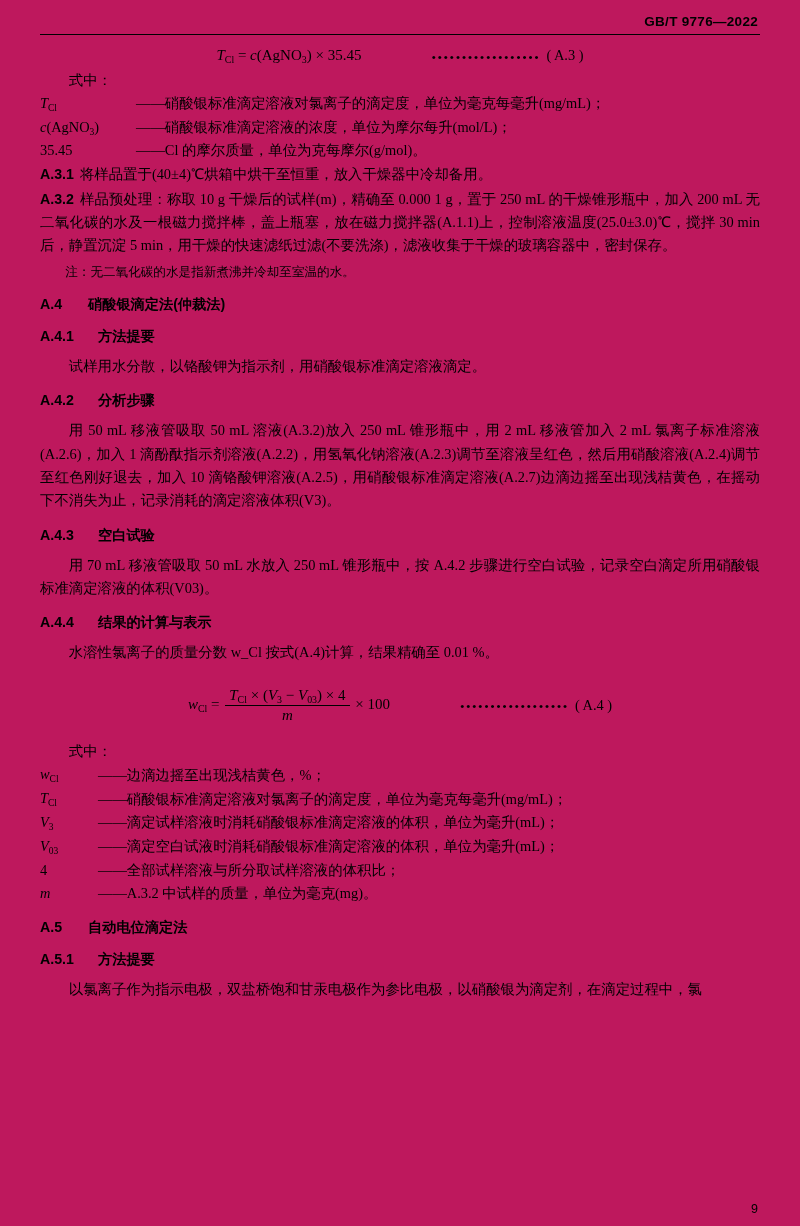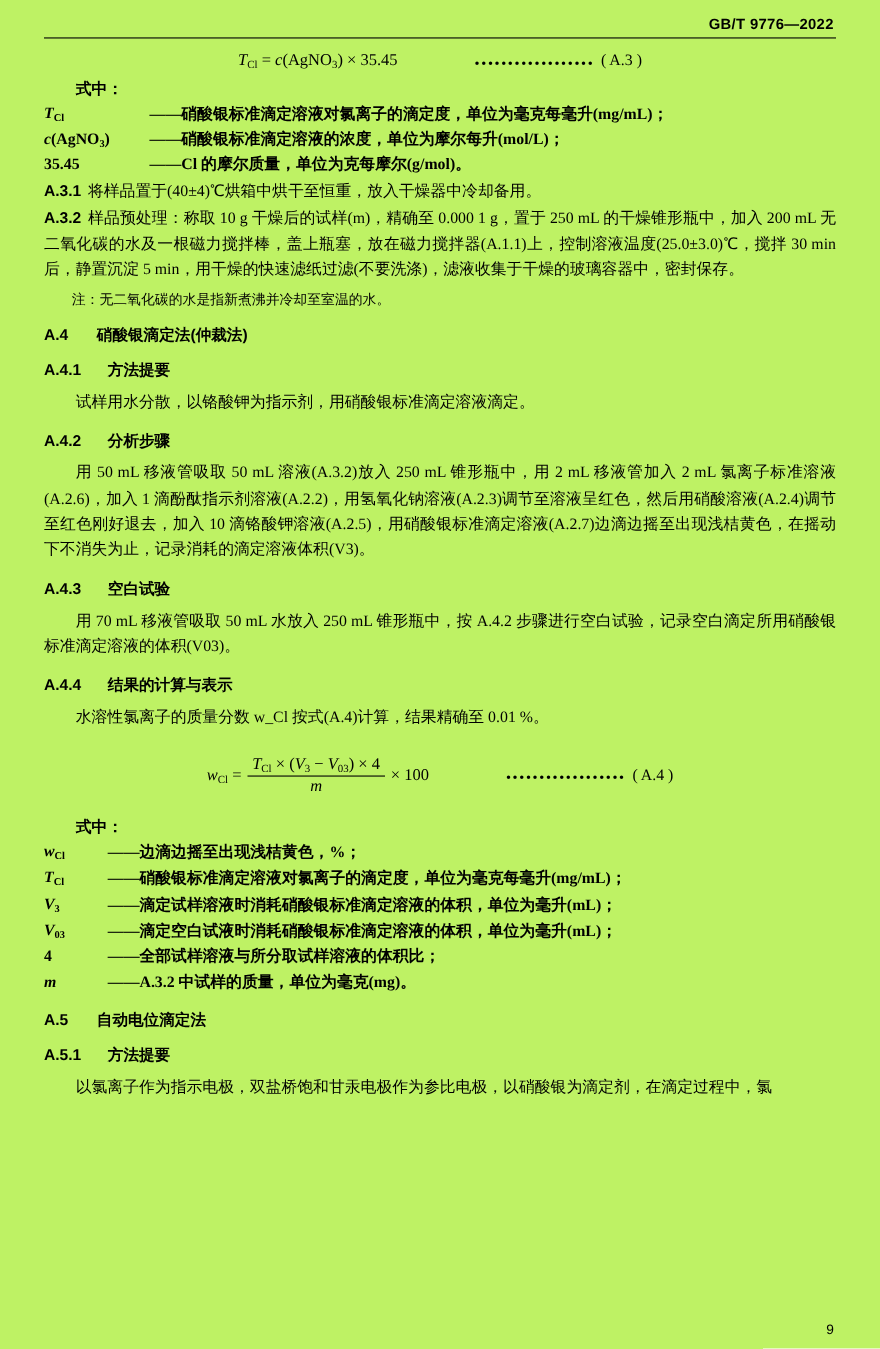--- a/index.html
+++ b/index.html
@@ -8,21 +8,21 @@
     background: #ffffff;
   }
   body {
     font-family: "Liberation Serif", serif;
     color: #000000;
   }
   .page {
     position: relative;
     width: 800px;
     height: 1226px;
-    background: #bef264;
+    background: #be185d;
     box-sizing: border-box;
     padding: 14px 40px 0 40px;
     overflow: hidden;
   }
   
   .header {
     text-align: right;
     font-family: "Liberation Sans", sans-serif;
     font-weight: bold;
     font-size: 13.5px;
@@ -113,30 +113,29 @@
     padding: 0 4px 1px 4px;
     border-bottom: 1.1px solid #000;
   }
   .frac .den-part {
     display: block;
     padding: 1px 4px 0 4px;
   }
   
   .whereblock {
     margin: 4px 0 0 0;
-    font-weight: bold;
   }
   .where-lead {
     font-size: 14.4px;
     text-indent: 2em;
     margin: 2px 0 2px 0;
   }
   .defrow {
     display: flex;
-    align-items: flex-end;
+    align-items: center;
     font-size: 14.4px;
     line-height: 1.6;
   }
   .defsym {
     flex: 0 0 auto;
     min-width: 96px;
     white-space: nowrap;
   }
   .defsym.narrow { min-width: 58px; }
   .defdash {

